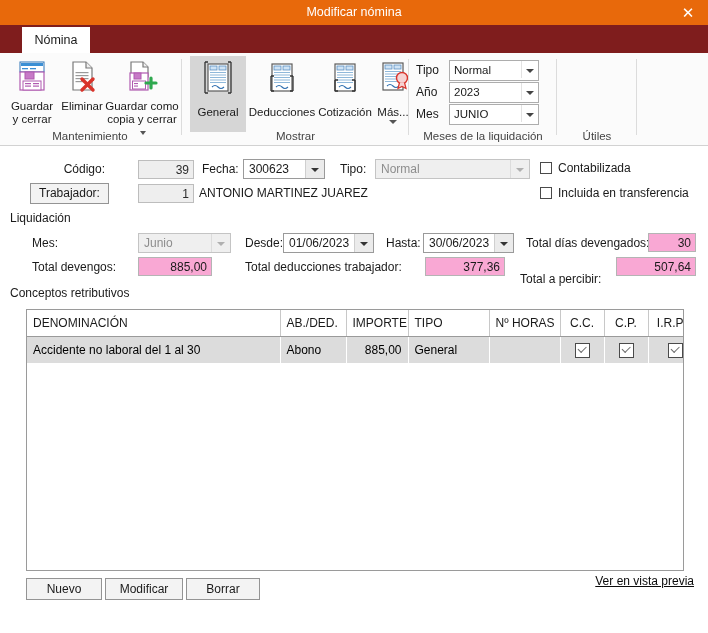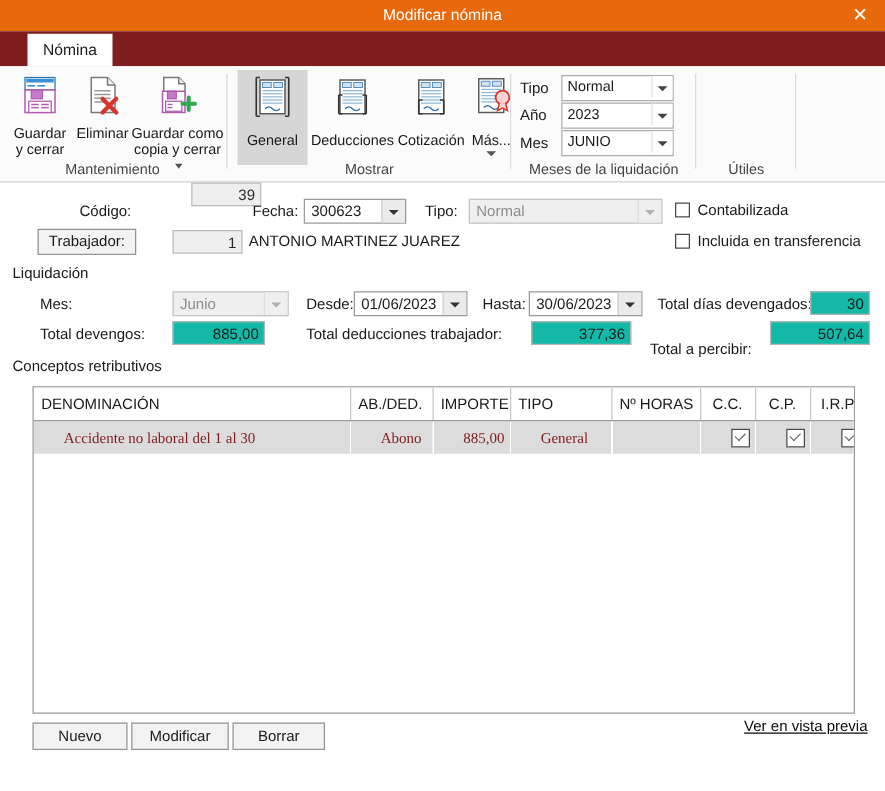--- a/index.html
+++ b/index.html
@@ -90,21 +90,21 @@
     border-top: 4px solid #444;
   }
 
   
   .form { position: absolute; left: 0; top: 146px; width: 708px; }
   .lbl { position: absolute; font-size: 12px; color: #1a1a1a; line-height: 16px; }
   .lbl.r { text-align: right; }
 
   .fld {
     position: absolute; height: 19px; border: 1px solid #b4b4b4;
-    background: #14b8a6; font-size: 12px; line-height: 19px;
+    background: #f9a8d4; font-size: 12px; line-height: 19px;
     box-sizing: border-box;
   }
   .fld.num { text-align: right; padding-right: 4px; }
   .fld.ro { background: #eeeeee; color: #2b2b2b; border-color: #bdbdbd; }
 
   .combo {
     position: absolute; height: 20px; border: 1px solid #9a9a9a;
     background: #ffffff; box-sizing: border-box; cursor: pointer;
     font-size: 12px; line-height: 18px;
   }
@@ -144,23 +144,23 @@
   }
   .grid table { border-collapse: collapse; width: 100%; table-layout: fixed; }
   .grid th {
     font-weight: normal; font-size: 12px; color: #1a1a1a;
     background: #ffffff; height: 26px;
     border-right: 1px solid #c8c8c8; border-bottom: 1px solid #9a9a9a;
     padding: 0 6px; text-align: left; white-space: nowrap;
   }
   .grid th:last-child { border-right: none; }
   .grid td {
-    font-size: 12px; color: #7f1d1d; height: 26px;
-    padding: 0 24px; border-right: 1px solid transparent;
-    white-space: nowrap; overflow: hidden; font-family: Liberation Serif, serif;
+    font-size: 12px; color: #000000; height: 26px;
+    padding: 0 6px; border-right: 1px solid transparent;
+    white-space: nowrap; overflow: hidden;
   }
   .grid tr.row { background: #dcdcdc; }
   .grid .ar { text-align: right; }
   .grid .ac { text-align: center; }
   .cellchk {
     display: inline-block; width: 13px; height: 13px;
     border: 1px solid #4a4a4a; background: #ffffff; position: relative;
     vertical-align: middle;
   }
   .cellchk:after {
@@ -372,21 +372,21 @@
   <div class="rgroup" style="left:559px; width:76px;">
     <div class="glabel" style="width:76px;margin-top:12px;">Útiles</div>
   </div>
 
   <div class="rsep" style="left:636px;"></div>
 </div>
 
 <div class="form">
 
   <div class="lbl r" style="left:10px; top:15px; width:95px;">Código:</div>
-  <div class="fld num ro" style="left:138px; top:0; width:56px;margin-left:15px;">39</div>
+  <div class="fld num ro" style="left:138px; top:14px; width:56px;">39</div>
 
   <div class="lbl" style="left:202px; top:15px;">Fecha:</div>
   <div class="combo" style="left:243px; top:13px; width:82px;">
     <span class="cv">300623</span>
     <span class="cbtn">
         <i></i>
       </span>
   </div>
 
   <div class="lbl" style="left:340px; top:15px;">Tipo:</div>

